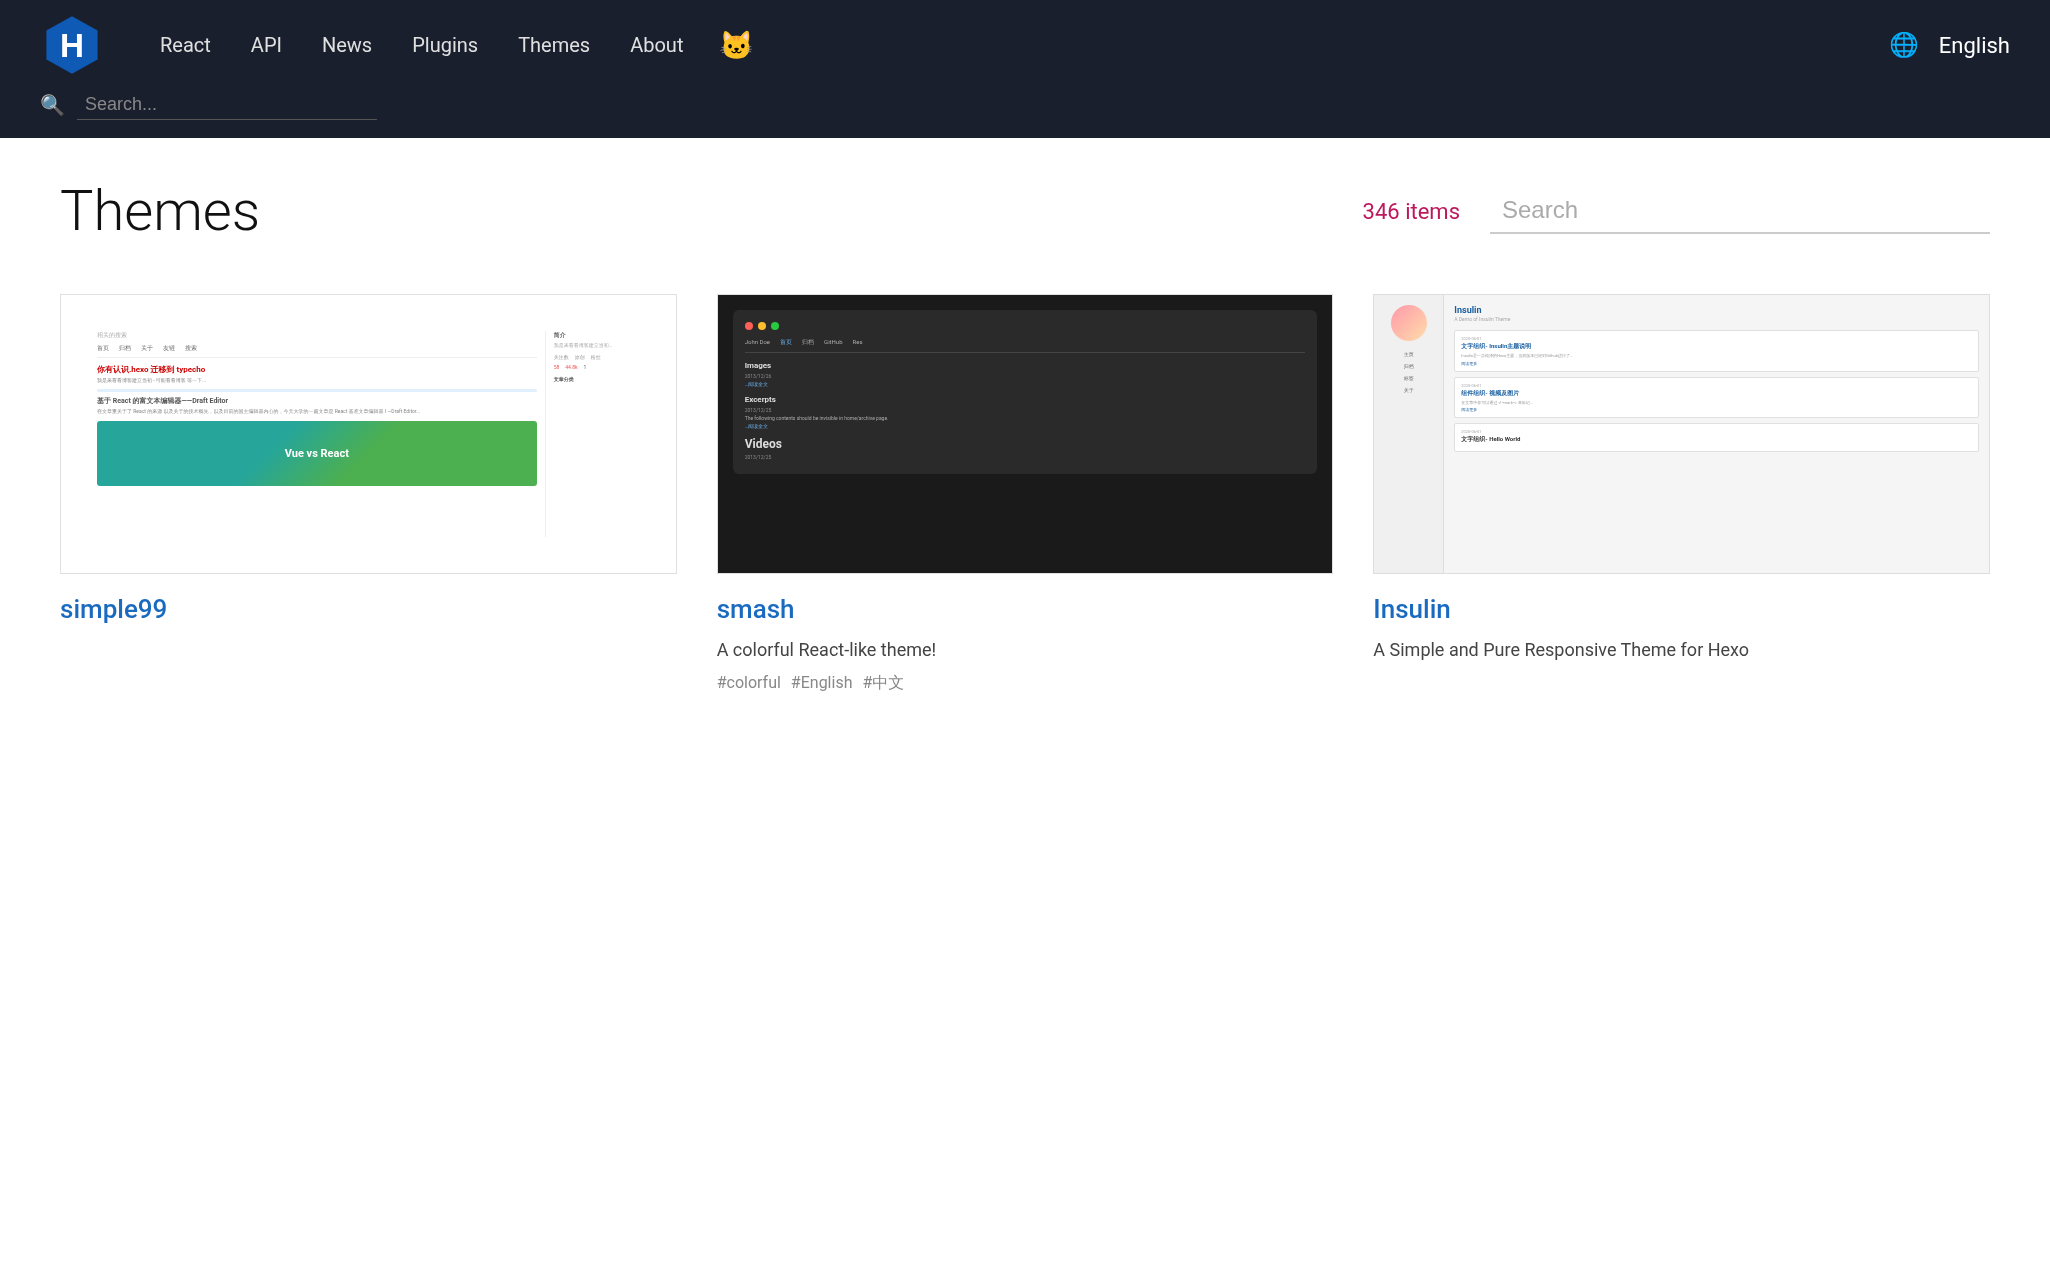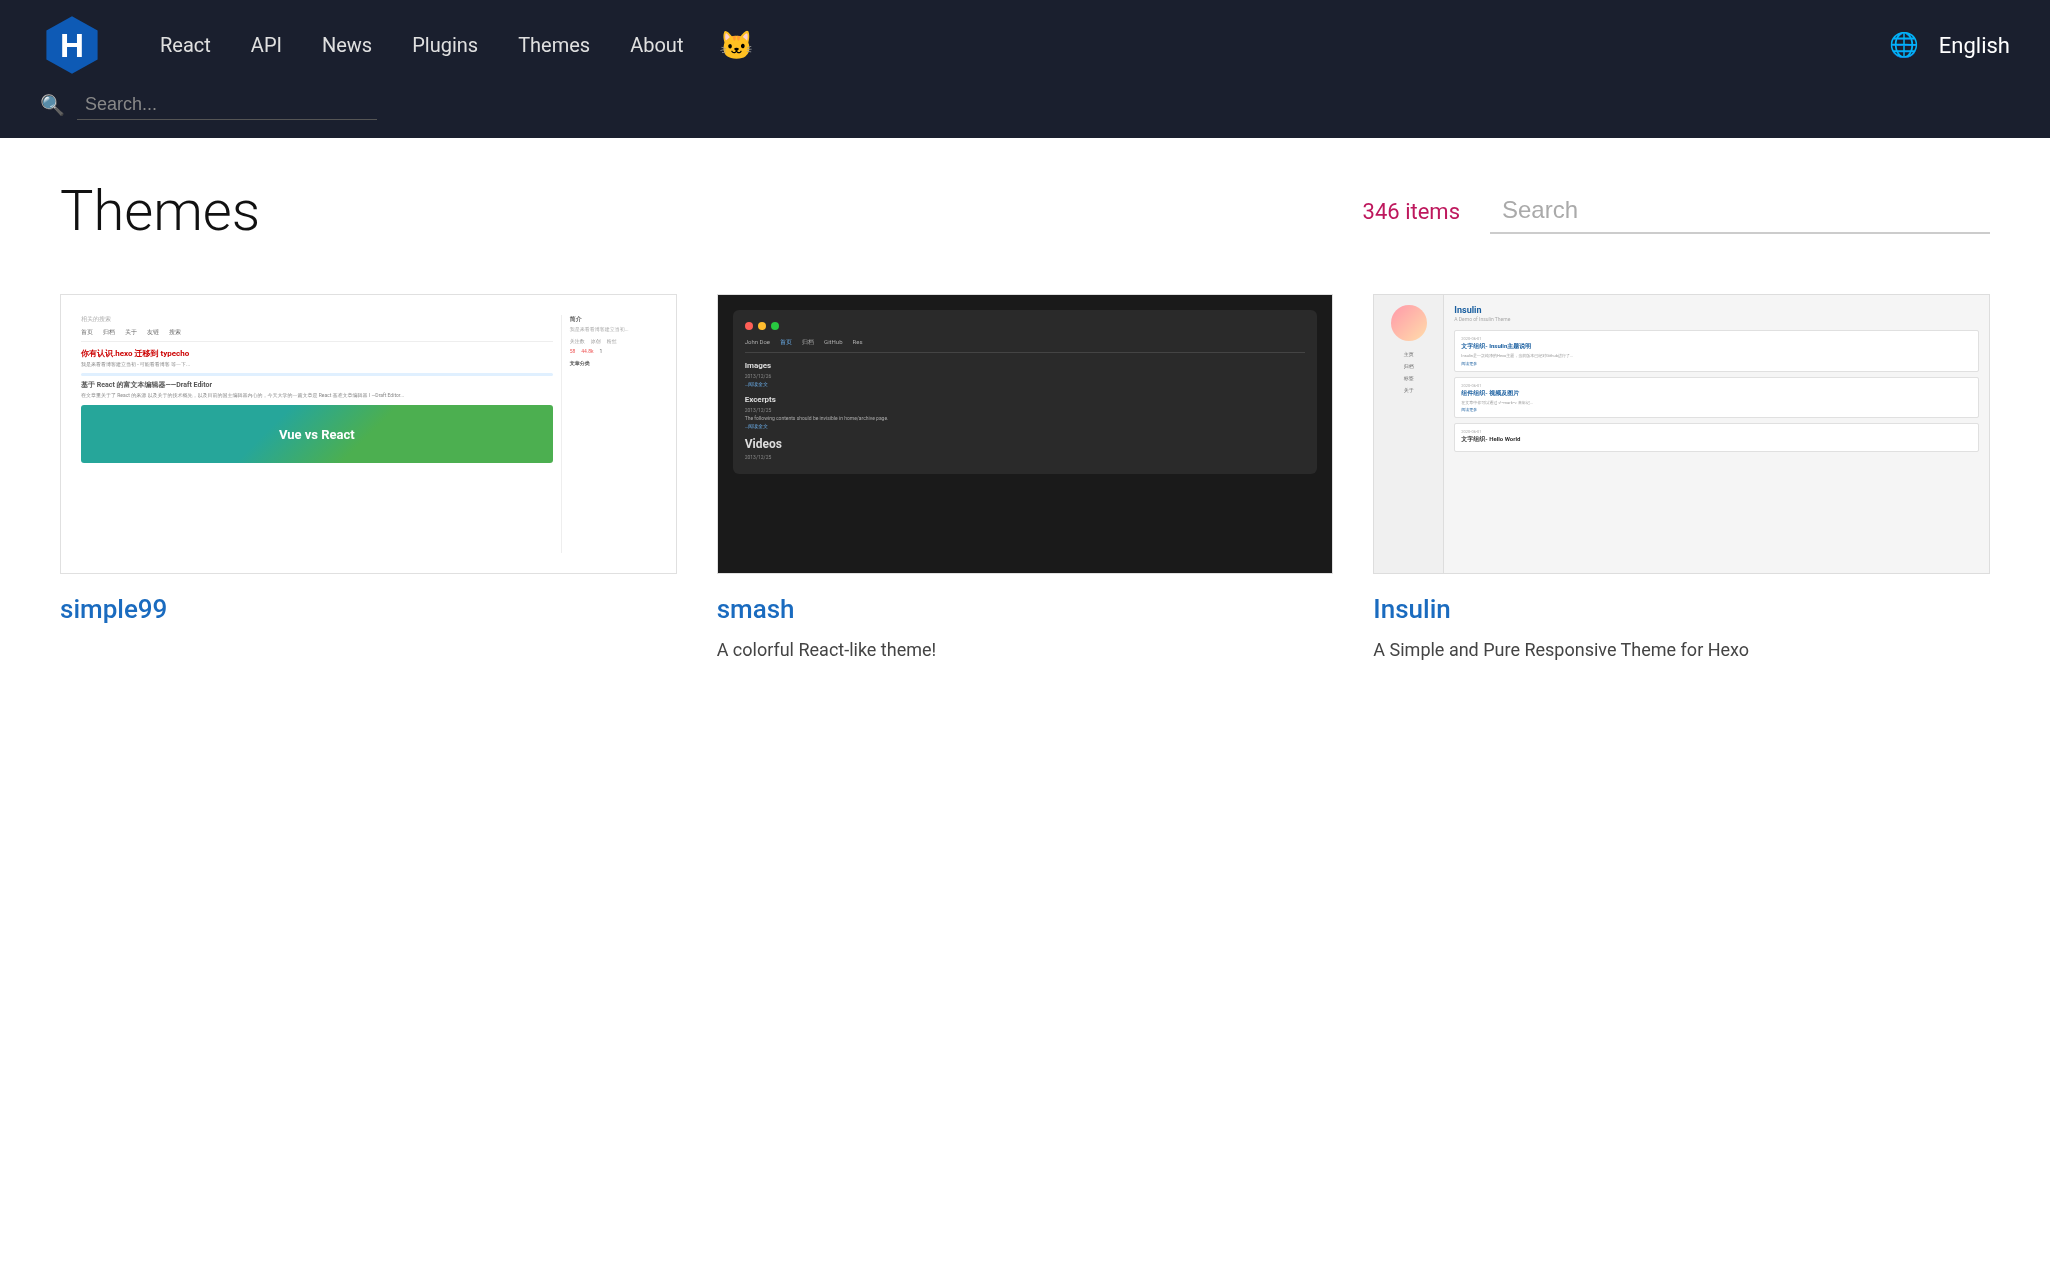--- a/index.html
+++ b/index.html
@@ -127,21 +127,21 @@
       background: #f0f0f0;
       border: 1px solid #e0e0e0;
       margin-bottom: 20px;
       overflow: hidden;
       position: relative;
     }
 
     
     .thumb-simple99 {
       background: #fff;
-      padding: 10px;
+      padding: 26px;
     }
 
     
     .thumb-smash {
       background: #1a1a1a;
     }
     .thumb-smash-inner {
       background: #222;
       margin: 15px;
       padding: 10px;
@@ -242,21 +242,21 @@
                 <span>归档</span>
                 <span>关于</span>
                 <span>友链</span>
                 <span>搜索</span>
             </div>
             <div style="color:#c00; font-size:8px; font-weight:bold; margin-bottom:2px;">你有认识.hexo 迁移到 typecho</div>
             <div style="color:#888; font-size:5px; margin-bottom:6px;">我是来看看博客建立当初 - 可能看看博客 等一下...</div>
             <div style="background:#e0f0ff; height:3px; margin-bottom:4px; border-radius:2px;"></div>
             <div style="color:#555; font-size:7px; font-weight:bold; margin-bottom:2px;">基于 React 的富文本编辑器——Draft Editor</div>
             <div style="color:#888; font-size:5px; line-height:1.4; margin-bottom:6px;">在文章里关于了 React 的来源 以及关于的技术概先，以及目前的国主编辑器内心的，今天大学的一篇文章是 React 基准文章编辑器 I —Draft Editor...</div>
-            <div style="background: linear-gradient(135deg, #26a69a 40%, #4caf50 60%); height:58px; border-radius:3px; display:flex; align-items:center; justify-content:center; color:#fff; font-size:13px; font-weight:bold;">Vue vs React</div>
+            <div style="background: linear-gradient(135deg, #26a69a 40%, #4caf50 60%); height:65px; border-radius:3px; display:flex; align-items:center; justify-content:center; color:#fff; font-size:11px; font-weight:bold;">Vue vs React</div>
           </div>
           <div style="width:95px; border-left:1px solid #eee; padding-left:8px; font-size:5px; color:#666;">
             <div style="margin-bottom:6px;">
                 <div style="font-weight:bold; margin-bottom:2px; font-size:6px;">简介</div>
                 <div style="color:#aaa;">我是来看看博客建立当初...</div>
               </div>
             <div style="display:flex; gap:6px; margin-bottom:4px; font-size:5px; color:#999;">
                 <span>关注数</span>
                 <span>原创</span>
                 <span>粉丝</span>
@@ -294,20 +294,25 @@
           <div style="color:#ddd; font-size:8px; font-weight:bold; margin-bottom:3px;">Excerpts</div>
           <div style="color:#888; font-size:5px; margin-bottom:2px;">2013/12/25</div>
           <div style="color:#aaa; font-size:5px; margin-bottom:2px;">The following contents should be invisible in home/archive page.</div>
           <div style="color:#6db3f2; font-size:5px; margin-bottom:8px;">…阅读全文</div>
           <div style="color:#ddd; font-size:12px; font-weight:bold; margin-bottom:3px;">Videos</div>
           <div style="color:#888; font-size:5px; margin-bottom:2px;">2013/12/25</div>
         </div>
       </div>
       <a class="theme-name">smash</a>
       <p class="theme-desc">A colorful React-like theme!</p>
+      <div class="theme-tags">
+        <span class="theme-tag">#colorful</span>
+        <span class="theme-tag">#English</span>
+        <span class="theme-tag">#中文</span>
+      </div>
     </div>
 
     <div class="theme-card">
       <div class="theme-thumbnail" style="background:#f5f5f5; border:1px solid #ddd;">
         <div style="display:flex; height:100%;">
 
           <div style="width:70px; background:#f0f0f0; border-right:1px solid #ddd; padding:10px 6px; display:flex; flex-direction:column; align-items:center; gap:4px;">
             <div style="width:36px; height:36px; border-radius:50%; background: linear-gradient(135deg, #f9a, #fda); margin-bottom:6px;"></div>
             <div style="font-size:5px; color:#666; text-align:center; margin-bottom:2px;">主页</div>
             <div style="font-size:5px; color:#666; text-align:center; margin-bottom:2px;">归档</div>

